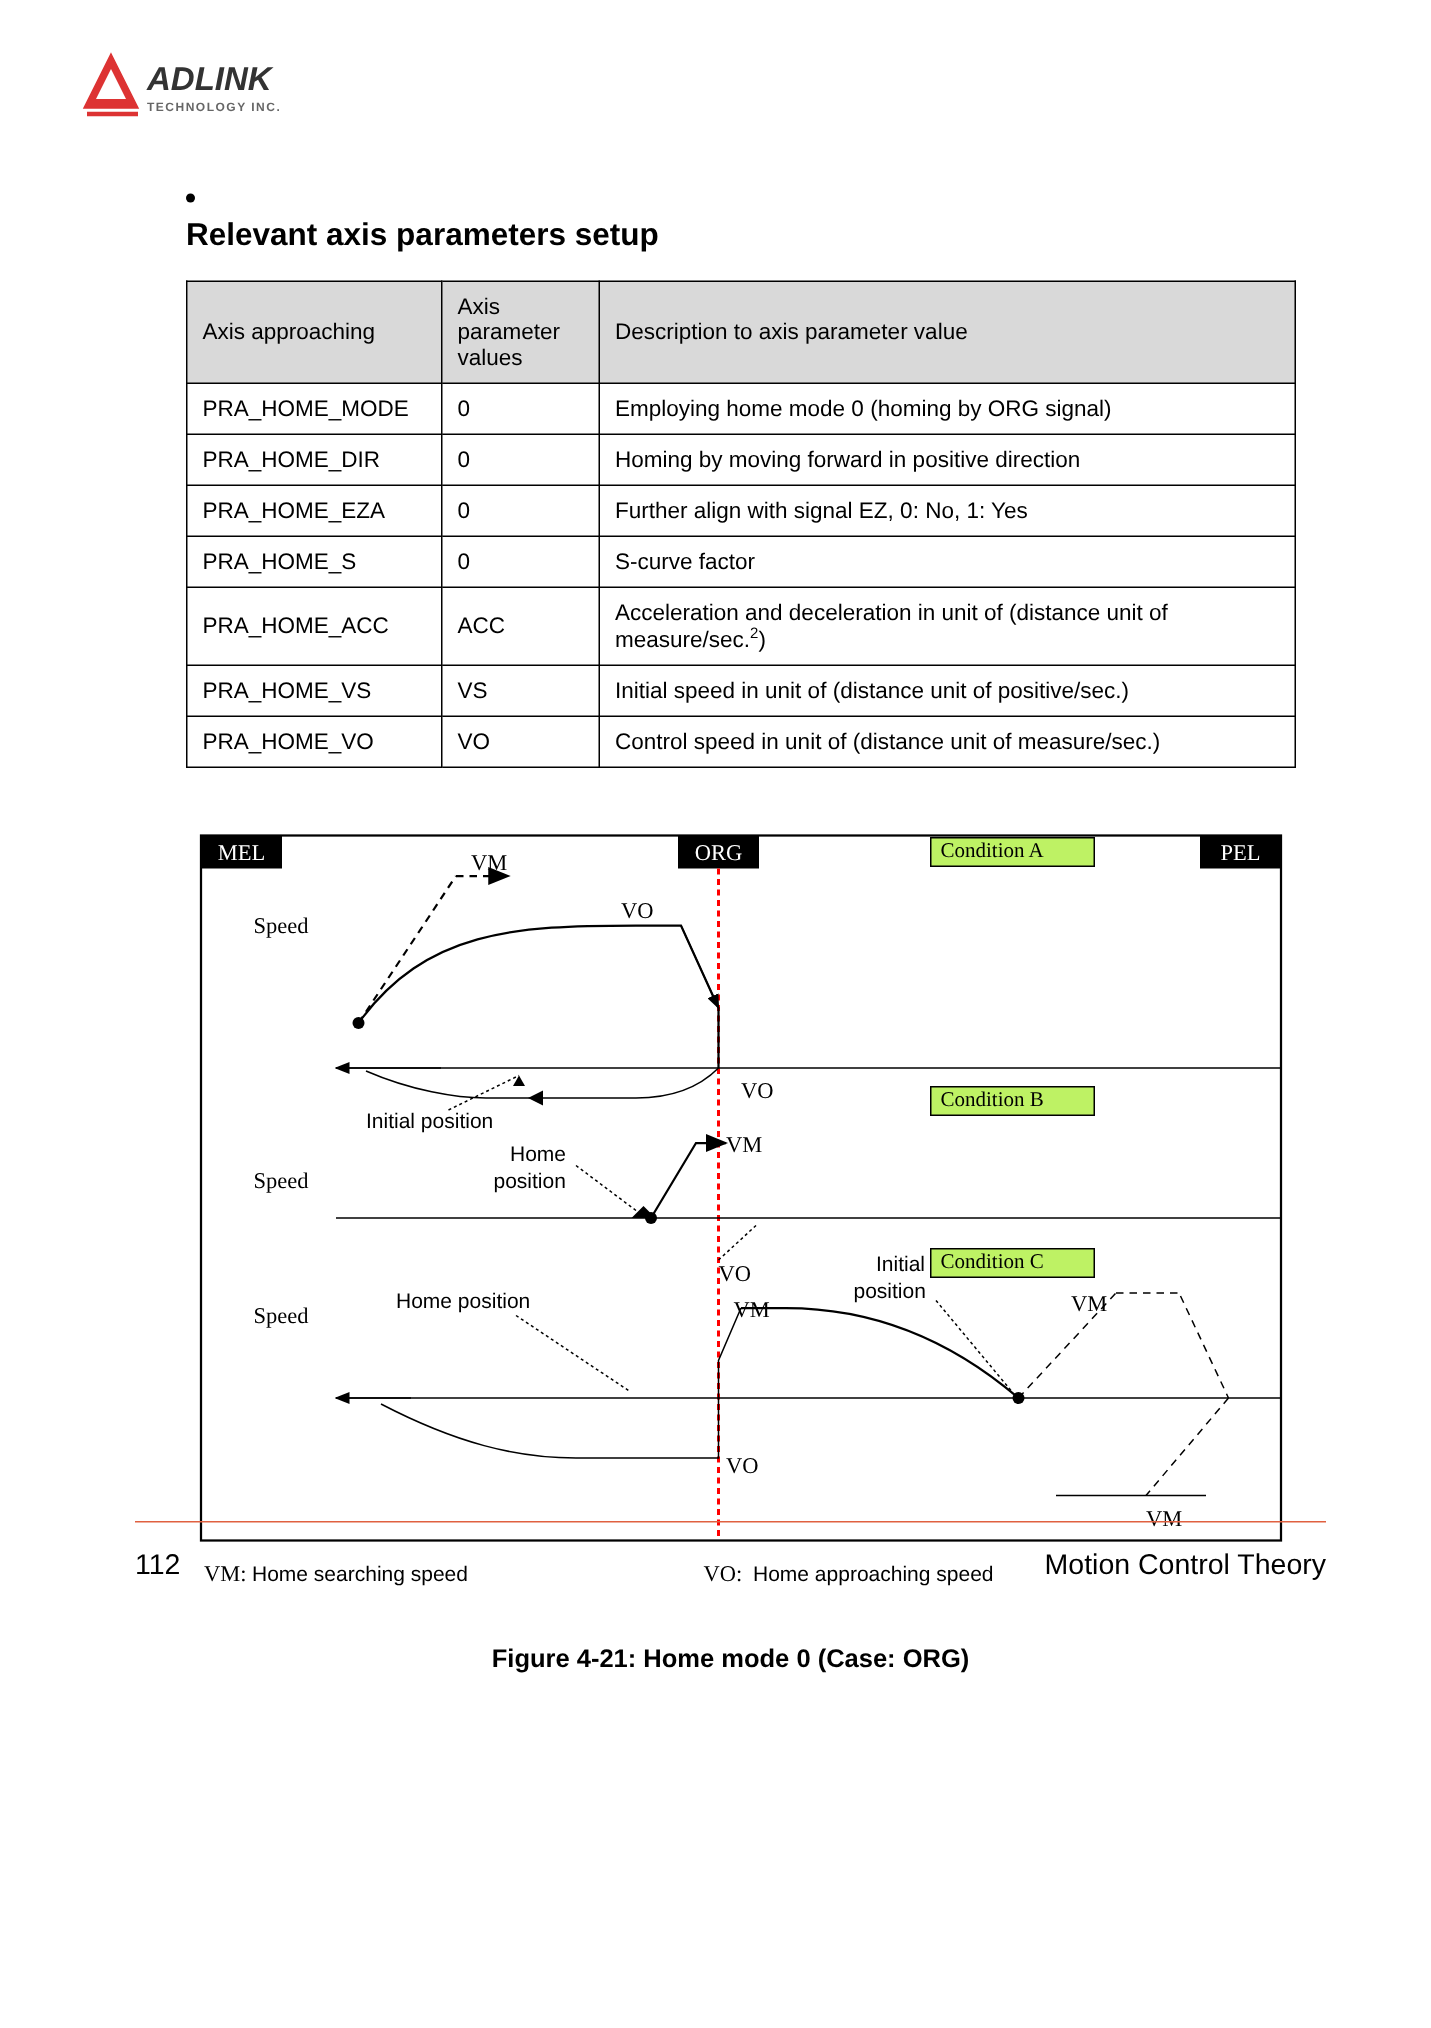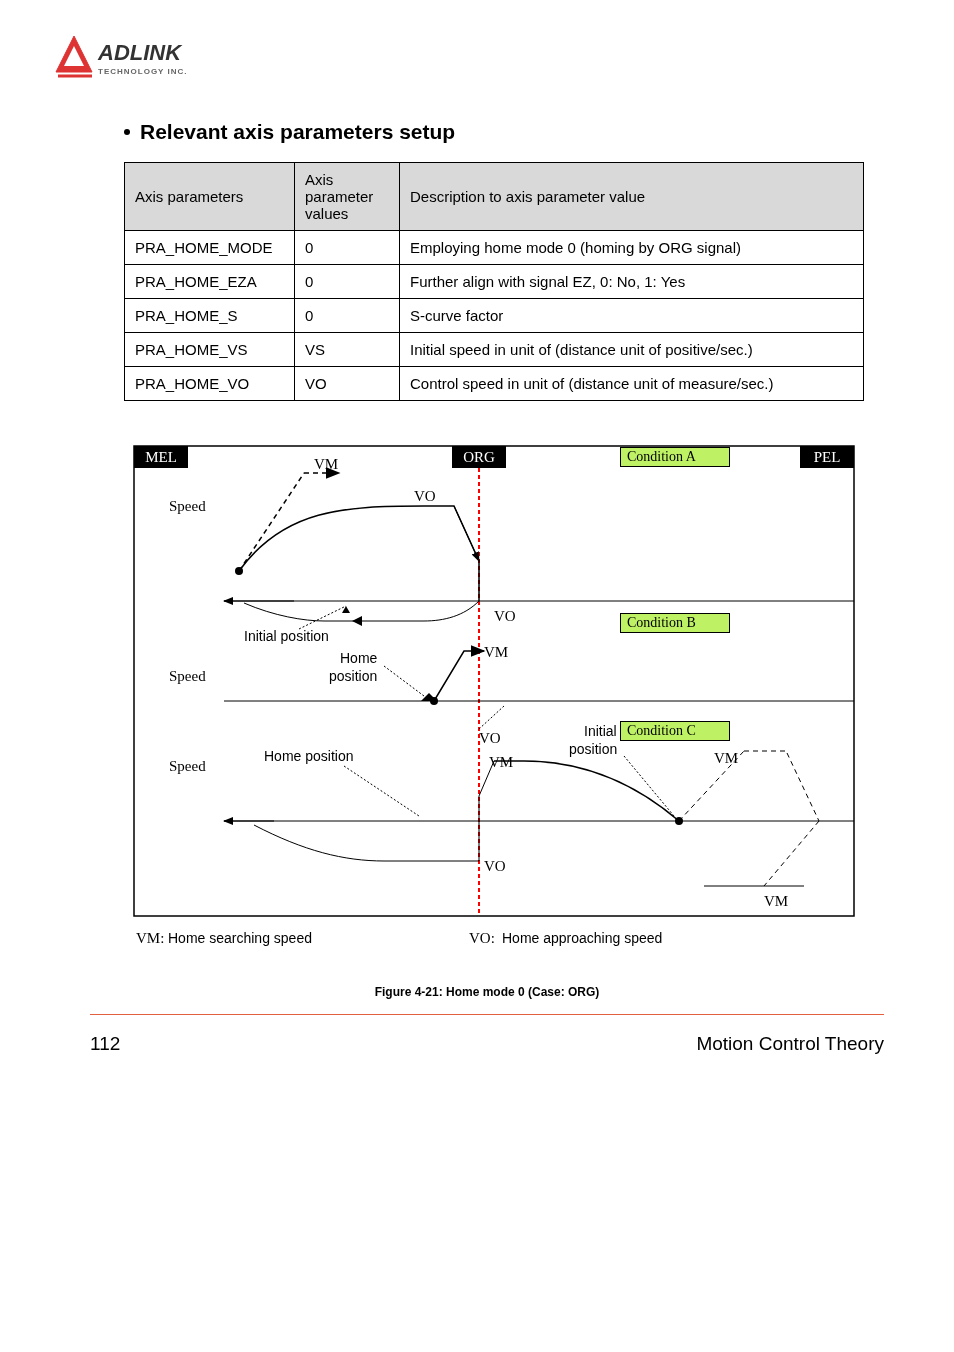--- a/index.html
+++ b/index.html
@@ -1,29 +1,29 @@
 <!DOCTYPE html>
 <html><head>
 <meta charset="utf-8">
 <style>
   * { box-sizing: border-box; margin: 0; padding: 0; }
   html, body { width: 954px; height: 1352px; background: #fff; font-family: Arial, Helvetica, sans-serif; color: #000; }
   .page { width: 954px; height: 1097px; position: relative; padding: 40px 70px 40px 90px; }
   .logo { position: absolute; top: 32px; left: 52px; }
   .content { margin-top: 80px; }
-  .section-heading { font-size: 21px; font-weight: bold; margin: 0 0 18px 34px; display: flex; align-items: flex-start; gap: 10px; }
+  .section-heading { font-size: 21px; font-weight: bold; margin: 0 0 18px 34px; display: flex; align-items: flex-start; gap: 10px; flex-direction: column; }
   .bullet-dot { display:inline-block; width:6px; height:6px; background:#000; border-radius:50%; margin-top:9px; }
   table.params { width: 740px; border-collapse: collapse; margin: 0 0 0 34px; }
   table.params th, table.params td { border: 1px solid #000; padding: 8px 10px; font-size: 15px; text-align: left; vertical-align: middle; }
   table.params th { background: #d9d9d9; font-weight: normal; }
   .th-axis { width: 170px; }
   .th-val { width: 105px; }
   .sup { font-size: 10px; vertical-align: super; }
   .diagram { width: 740px; height: 520px; margin: 40px 0 0 34px; position: relative; }
-  .caption { text-align: center; font-size: 12px; font-weight: bold; margin-top: 24px; }
+  .caption { text-align: center; font-size: 17px; font-weight: bold; margin-top: 24px; }
   .footer { position: absolute; bottom: 42px; left: 90px; right: 70px; border-top: 1px solid #e06040; padding-top: 18px; display: flex; justify-content: space-between; font-size: 19px; }
   .footer-page { }
   .footer-title { }
   .hl { background: #bef264; border: 1px solid #000; padding: 1px 6px; font-size: 14px; font-family: Liberation Serif, serif; }
   .diag-label { font-family: Arial, sans-serif; font-size: 14px; }
 </style>
 </head>
 <body>
 
 <div class="page">
@@ -39,40 +39,50 @@
 
   <div class="content">
     <div class="section-heading">
       <span class="bullet-dot"></span>
       <span>Relevant axis parameters setup</span>
     </div>
 
     <table class="params">
       <thead>
         <tr>
-          <th class="th-axis">Axis parameters</th>
+          <th class="th-axis">Axis approaching</th>
           <th class="th-val">Axis parameter values</th>
           <th>Description to axis parameter value</th>
         </tr>
       </thead>
       <tbody>
         <tr>
           <td>PRA_HOME_MODE</td>
           <td>0</td>
           <td>Employing home mode 0 (homing by ORG signal)</td>
         </tr>
         <tr>
+          <td>PRA_HOME_DIR</td>
+          <td>0</td>
+          <td>Homing by moving forward in positive direction</td>
+        </tr>
+        <tr>
           <td>PRA_HOME_EZA</td>
           <td>0</td>
           <td>Further align with signal EZ, 0: No, 1: Yes</td>
         </tr>
         <tr>
           <td>PRA_HOME_S</td>
           <td>0</td>
           <td>S-curve factor</td>
+        </tr>
+        <tr>
+          <td>PRA_HOME_ACC</td>
+          <td>ACC</td>
+          <td><span>Acceleration and deceleration in unit of (distance unit of measure/sec.</span><span class="sup">2</span><span>)</span></td>
         </tr>
         <tr>
           <td>PRA_HOME_VS</td>
           <td>VS</td>
           <td>Initial speed in unit of (distance unit of positive/sec.)</td>
         </tr>
         <tr>
           <td>PRA_HOME_VO</td>
           <td>VO</td>
           <td>Control speed in unit of (distance unit of measure/sec.)</td>

